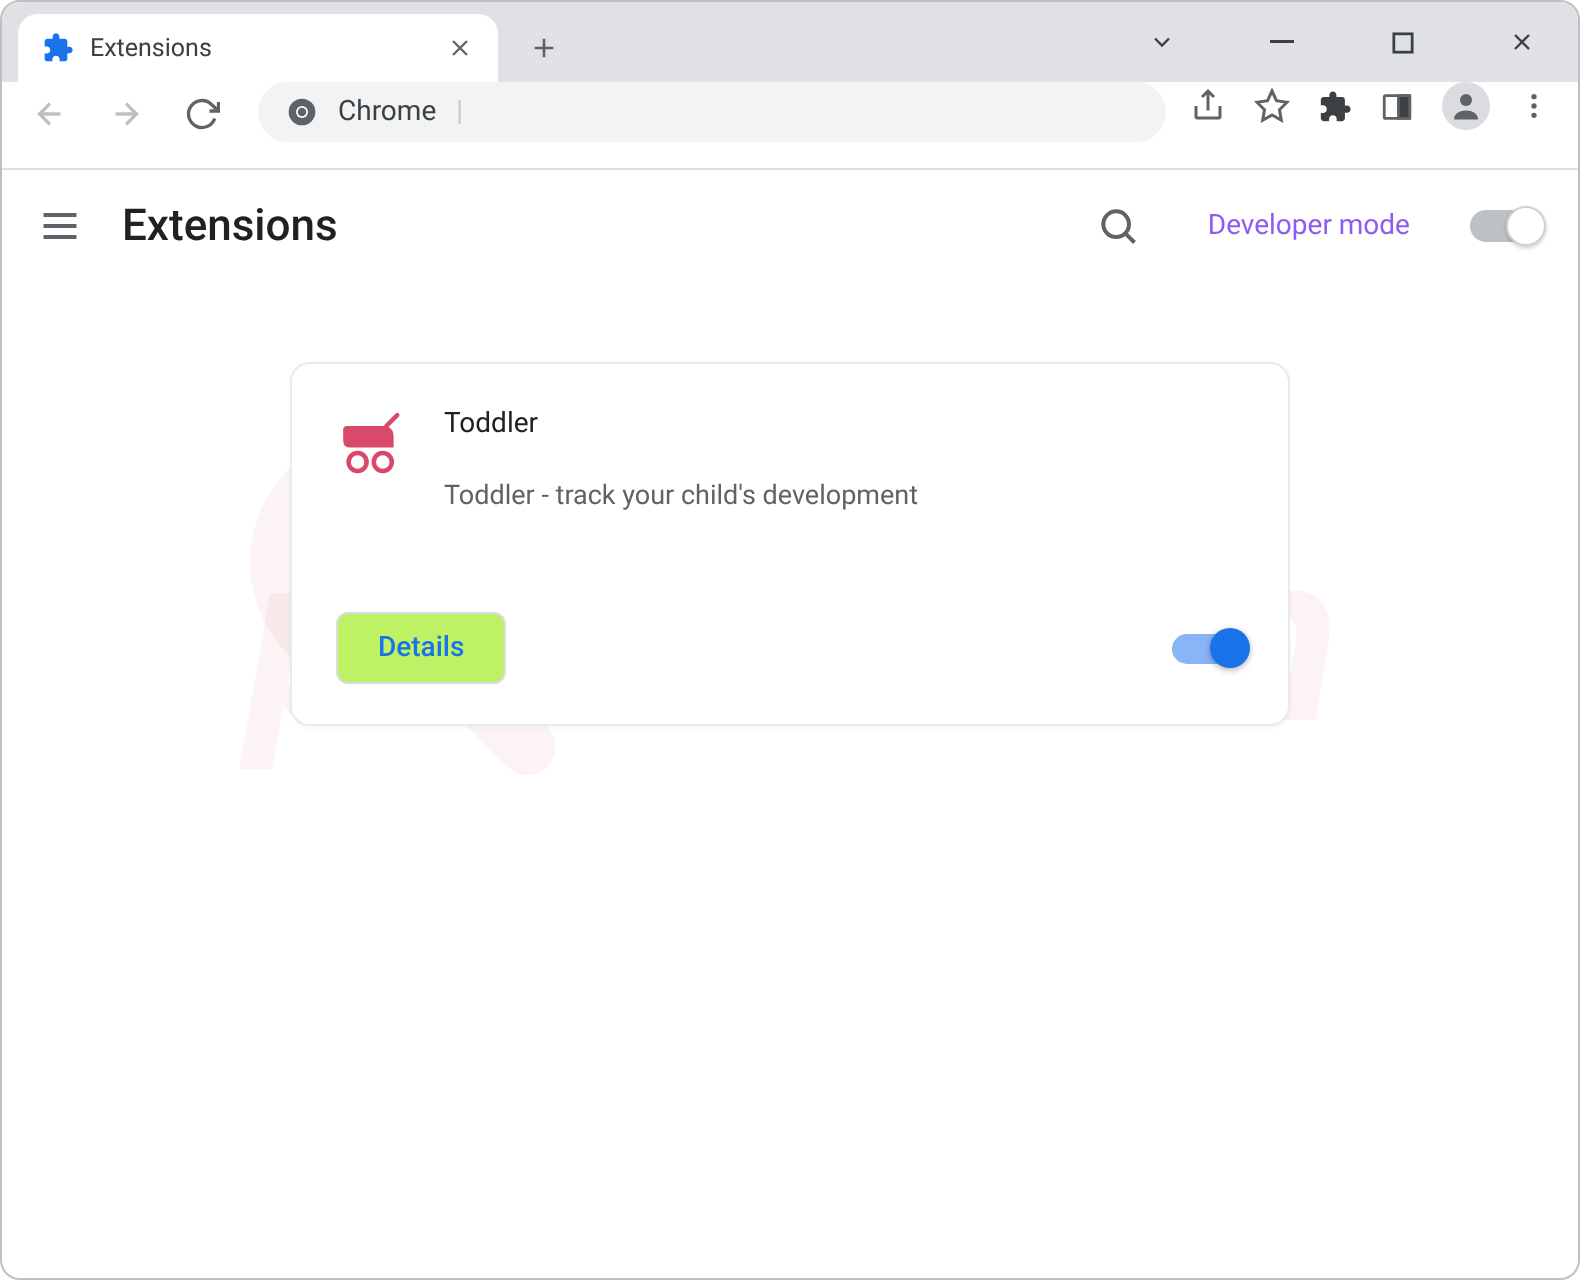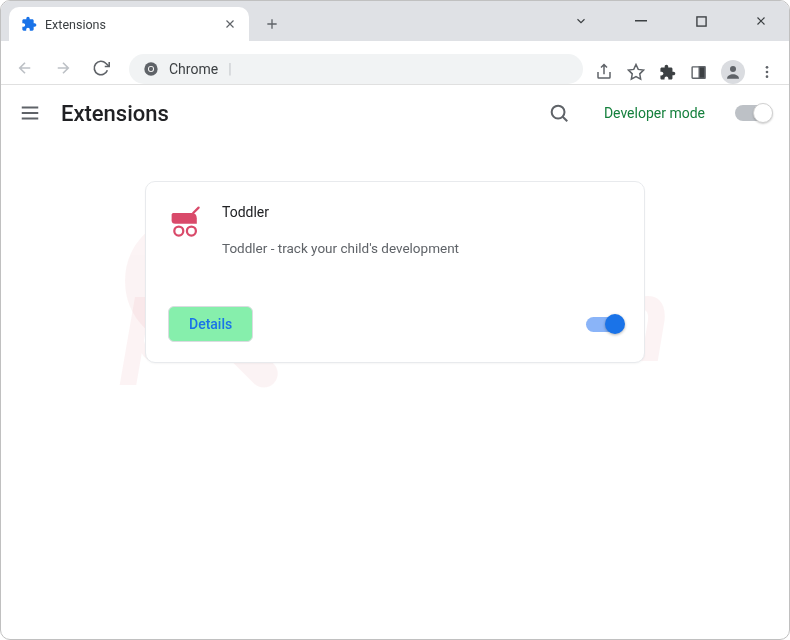--- a/index.html
+++ b/index.html
@@ -13,51 +13,51 @@
   .tab-bar { height: 40px; background: #dfe1e5; display: flex; align-items: flex-end; padding-left: 8px; position: relative; z-index: 1; }
   .tab { height: 34px; background: #fff; border-radius: 10px 10px 0 0; display: flex; align-items: center; padding: 0 12px; min-width: 240px; gap: 8px; }
   .tab-icon { color: #1a73e8; }
   .tab-title { font-size: 12.5px; color: #3c4043; flex: 1; }
   .tab-close { color: #5f6368; cursor: pointer; }
   .new-tab { width: 30px; height: 30px; display: flex; align-items: center; justify-content: center; color: #5f6368; cursor: pointer; margin-left: 8px; margin-bottom: 2px; }
   .window-controls { position: absolute; right: 8px; top: 0; height: 40px; display: flex; align-items: center; gap: 20px; }
   .wc { width: 40px; height: 40px; display: flex; align-items: center; justify-content: center; color: #3c4043; cursor: pointer; }
 
   
-  .toolbar { height: 44px; display: flex; align-items: flex-end; padding: 0 8px; gap: 6px; border-bottom: 1px solid #e0e0e0; position: relative; z-index: 1; }
+  .toolbar { height: 44px; display: flex; align-items: flex-start; padding: 0 8px; gap: 6px; border-bottom: 1px solid #e0e0e0; position: relative; z-index: 1; }
   .nav-btn { width: 32px; height: 32px; display: flex; align-items: center; justify-content: center; color: #5f6368; border-radius: 50%; cursor: pointer; }
   .nav-btn.disabled { color: #bdc1c6; }
   .omnibox { flex: 1; height: 30px; background: #f1f3f4; border-radius: 15px; display: flex; align-items: center; padding: 0 14px; gap: 10px; margin: 0 6px; }
   .omnibox-url { font-size: 14px; color: #80868b; display: flex; align-items: center; gap: 10px; }
   .omnibox-url .scheme { color: #3c4043; }
   .omnibox-url .sep { color: #c4c7cb; }
   .toolbar-right { display: flex; align-items: center; gap: 14px; padding-right: 6px; }
   .tb-icon { color: #5f6368; cursor: pointer; }
   .avatar { width: 24px; height: 24px; border-radius: 50%; background: #dadce0; display: flex; align-items: center; justify-content: center; }
 
   
   .page-header { height: 56px; display: flex; align-items: center; padding: 0 18px; gap: 20px; position: relative; z-index: 1; }
   .menu-btn { color: #5f6368; cursor: pointer; }
   .page-title { font-size: 22px; font-weight: 500; color: #202124; }
   .header-spacer { flex: 1; }
   .search-btn { color: #5f6368; cursor: pointer; margin-right: 14px; }
-  .dev-mode-label { font-size: 14px; color: #15803d; margin-right: 10px; }
+  .dev-mode-label { font-size: 14px; color: #8b5cf6; margin-right: 10px; }
   .gray-toggle { width: 36px; height: 16px; background: #bdc1c6; border-radius: 8px; position: relative; cursor: pointer; }
   .gray-toggle::after { content: ""; position: absolute; width: 18px; height: 18px; background: #fff; border: 1px solid #d0d0d0; border-radius: 50%; top: -2px; right: -2px; box-shadow: 0 1px 2px rgba(0,0,0,0.2); }
 
   
   .content { padding: 40px 0 0 0; display: flex; justify-content: center; position: relative; z-index: 1; }
   .card { width: 500px; background: #fff; border: 1px solid #e8eaed; border-radius: 10px; padding: 22px 22px 20px 22px; box-shadow: 0 1px 2px rgba(0,0,0,0.04); }
   .card-top { display: flex; gap: 18px; margin-bottom: 50px; }
   .ext-icon { width: 36px; height: 36px; flex-shrink: 0; }
   .ext-meta { flex: 1; }
   .ext-name { font-size: 14px; color: #202124; margin-bottom: 1px; }
   .ext-desc { font-size: 13.5px; color: #5f6368; margin-top: 20px; }
   .card-bottom { display: flex; align-items: center; gap: 10px; }
-  .pill-btn { height: 36px; padding: 0 20px; border: 1px solid #dadce0; border-radius: 6px; background: #86efac; color: #1a73e8; font-size: 14px; font-weight: 500; cursor: pointer; display: flex; align-items: center; }
+  .pill-btn { height: 36px; padding: 0 20px; border: 1px solid #dadce0; border-radius: 6px; background: #bef264; color: #1a73e8; font-size: 14px; font-weight: 500; cursor: pointer; display: flex; align-items: center; }
   .card-bottom-spacer { flex: 1; }
   .blue-toggle { width: 36px; height: 15px; background: #8ab4f8; border-radius: 8px; position: relative; cursor: pointer; }
   .blue-toggle::after { content: ""; position: absolute; width: 20px; height: 20px; background: #1a73e8; border-radius: 50%; top: -3px; right: -3px; box-shadow: 0 1px 3px rgba(0,0,0,0.3); }
 </style>
 </head>
 <body>
 
 <div class="watermark">pcrisk.com</div>
 <svg class="watermark-icon" viewBox="0 0 100 100">
   <circle cx="40" cy="40" r="28" fill="none" stroke="#c83442" stroke-width="10"></circle>

